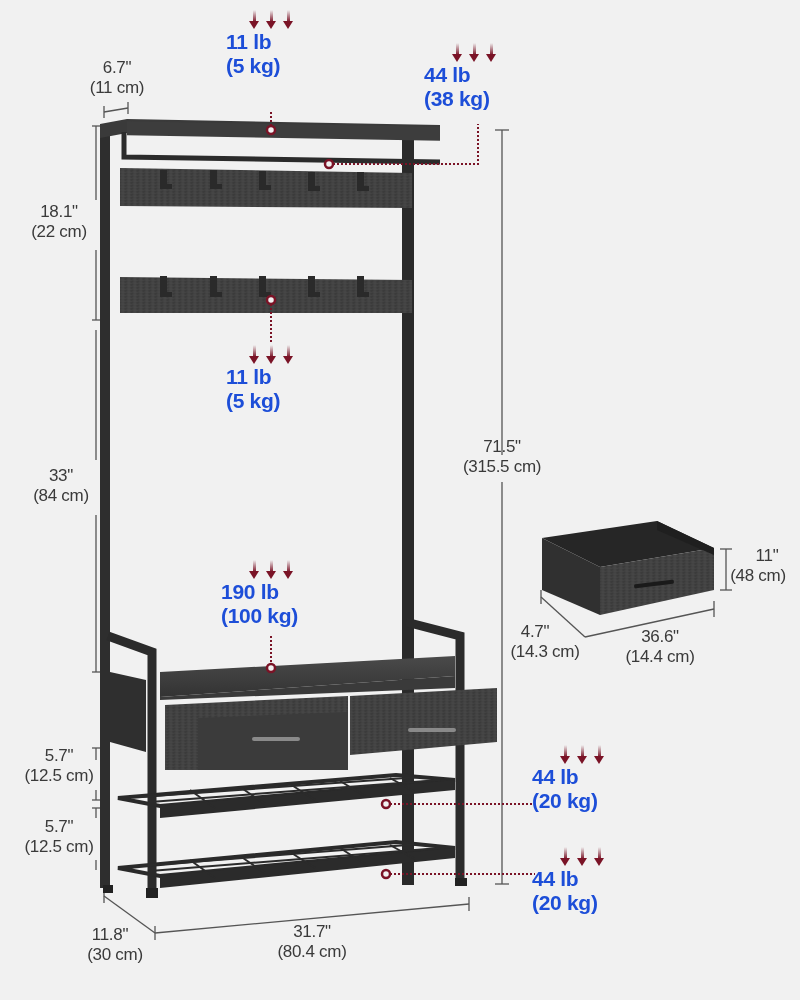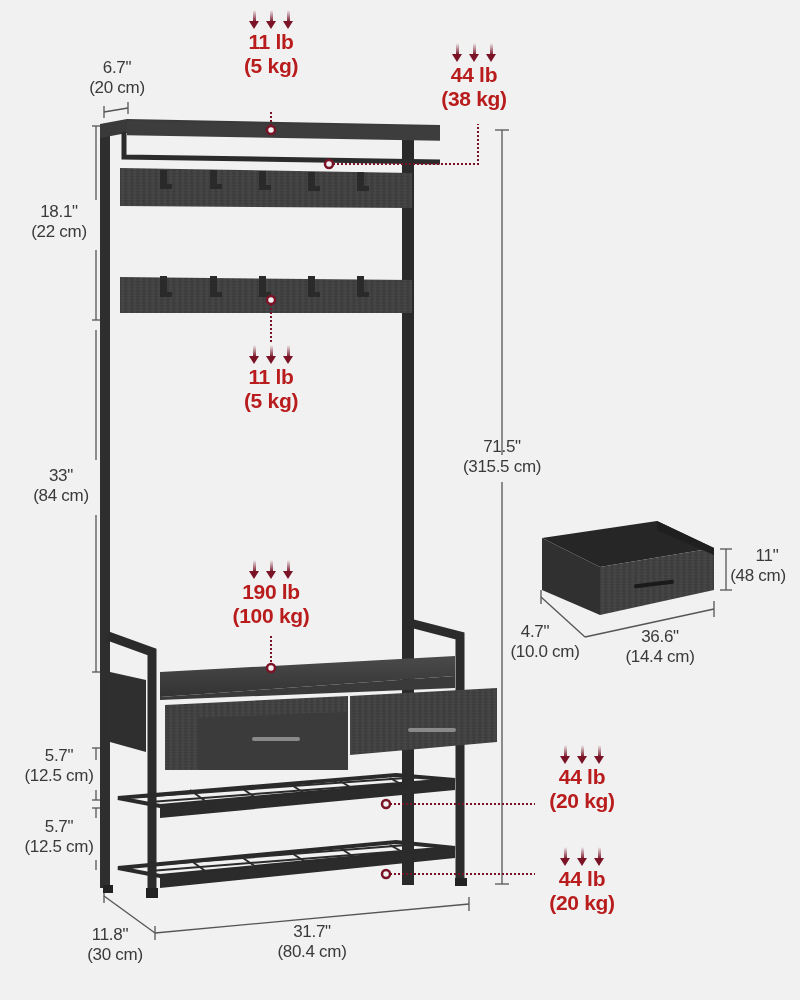--- a/index.html
+++ b/index.html
@@ -6,22 +6,22 @@
   body {
     width: 800px; height: 1000px; position: relative; overflow: hidden;
     background: #f1f1f1;
     font-family: "Liberation Sans", "DejaVu Sans", sans-serif;
   }
   .dim-label {
     position: absolute; color: #3a3a3a; font-size: 17px; line-height: 20px;
     text-align: center; white-space: nowrap; letter-spacing: -0.3px;
   }
   .load-label {
-    position: absolute; color: #b91c1c; font-size: 21px; line-height: 24px;
-    font-weight: bold; text-align: center; white-space: nowrap; letter-spacing: -0.3px;
+    position: absolute; color: #1d4ed8; font-size: 21px; line-height: 24px;
+    font-weight: bold; white-space: nowrap; letter-spacing: -0.3px;
   }
   .load-label .arrows {
     display: flex; justify-content: center; gap: 7px; height: 20px; margin-bottom: 0px;
   }
   .arrow {
     width: 10px; height: 20px; position: relative;
   }
   .arrow::before {
     content: ""; position: absolute; left: 4px; top: 0; width: 2.5px; height: 12px;
     background: linear-gradient(to bottom, rgba(122,19,38,0), #7a1326);
@@ -205,21 +205,21 @@
     <polygon points="542,538 657,521 714,548 600,567" fill="#262626"></polygon>
     <polygon points="542,538 600,567 600,615 542,590" fill="#303030"></polygon>
     <polygon points="600,567 714,548 714,590 600,615" fill="url(#grain)"></polygon>
     <polygon points="657,521 714,548 714,555 657,530" fill="#1f1f1f"></polygon>
     <rect x="634" y="582" width="40" height="4" rx="1.5" fill="#1a1a1a" transform="rotate(-7 654 584)"></rect>
   </g>
 </svg>
 
 <div class="dim-label" style="left:72px; top:58px; width:90px;">
   <div>6.7"</div>
-  <div>(20 cm)</div>
+  <div>(11 cm)</div>
 </div>
 
 <div class="load-label" style="left:226px; top:10px; width:90px;">
   <div class="arrows">
       <span class="arrow"></span>
       <span class="arrow"></span>
       <span class="arrow"></span>
     </div>
   <div>11 lb</div>
   <div>(5 kg)</div>
@@ -270,21 +270,21 @@
   <div>(100 kg)</div>
 </div>
 
 <div class="dim-label" style="left:716px; top:546px; width:84px;">
   <div style="padding-left:18px;">11"</div>
   <div>(48 cm)</div>
 </div>
 
 <div class="dim-label" style="left:500px; top:622px; width:90px;">
   <div style="padding-right:20px;">4.7"</div>
-  <div>(10.0 cm)</div>
+  <div>(14.3 cm)</div>
 </div>
 
 <div class="dim-label" style="left:610px; top:627px; width:100px;">
   <div>36.6"</div>
   <div>(14.4 cm)</div>
 </div>
 
 <div class="dim-label" style="left:14px; top:746px; width:90px;">
   <div>5.7"</div>
   <div>(12.5 cm)</div>

